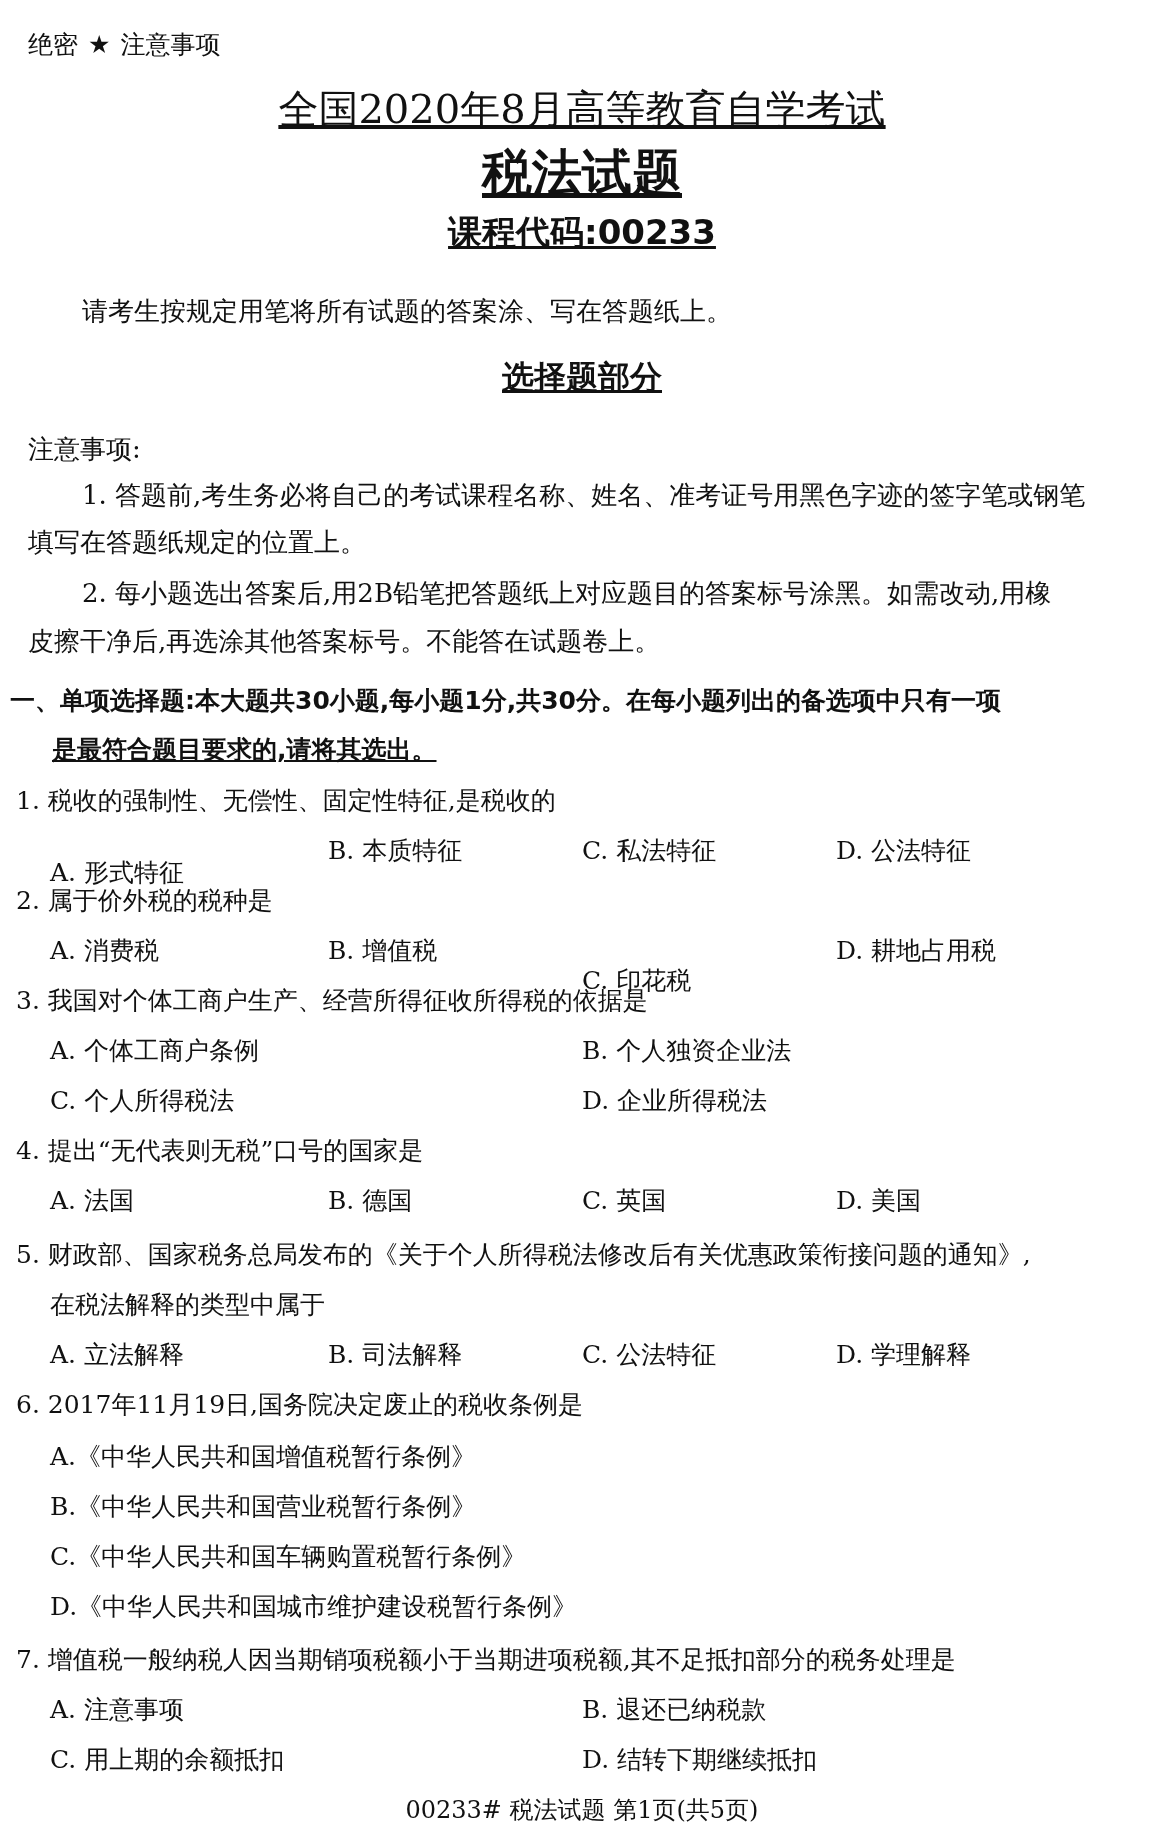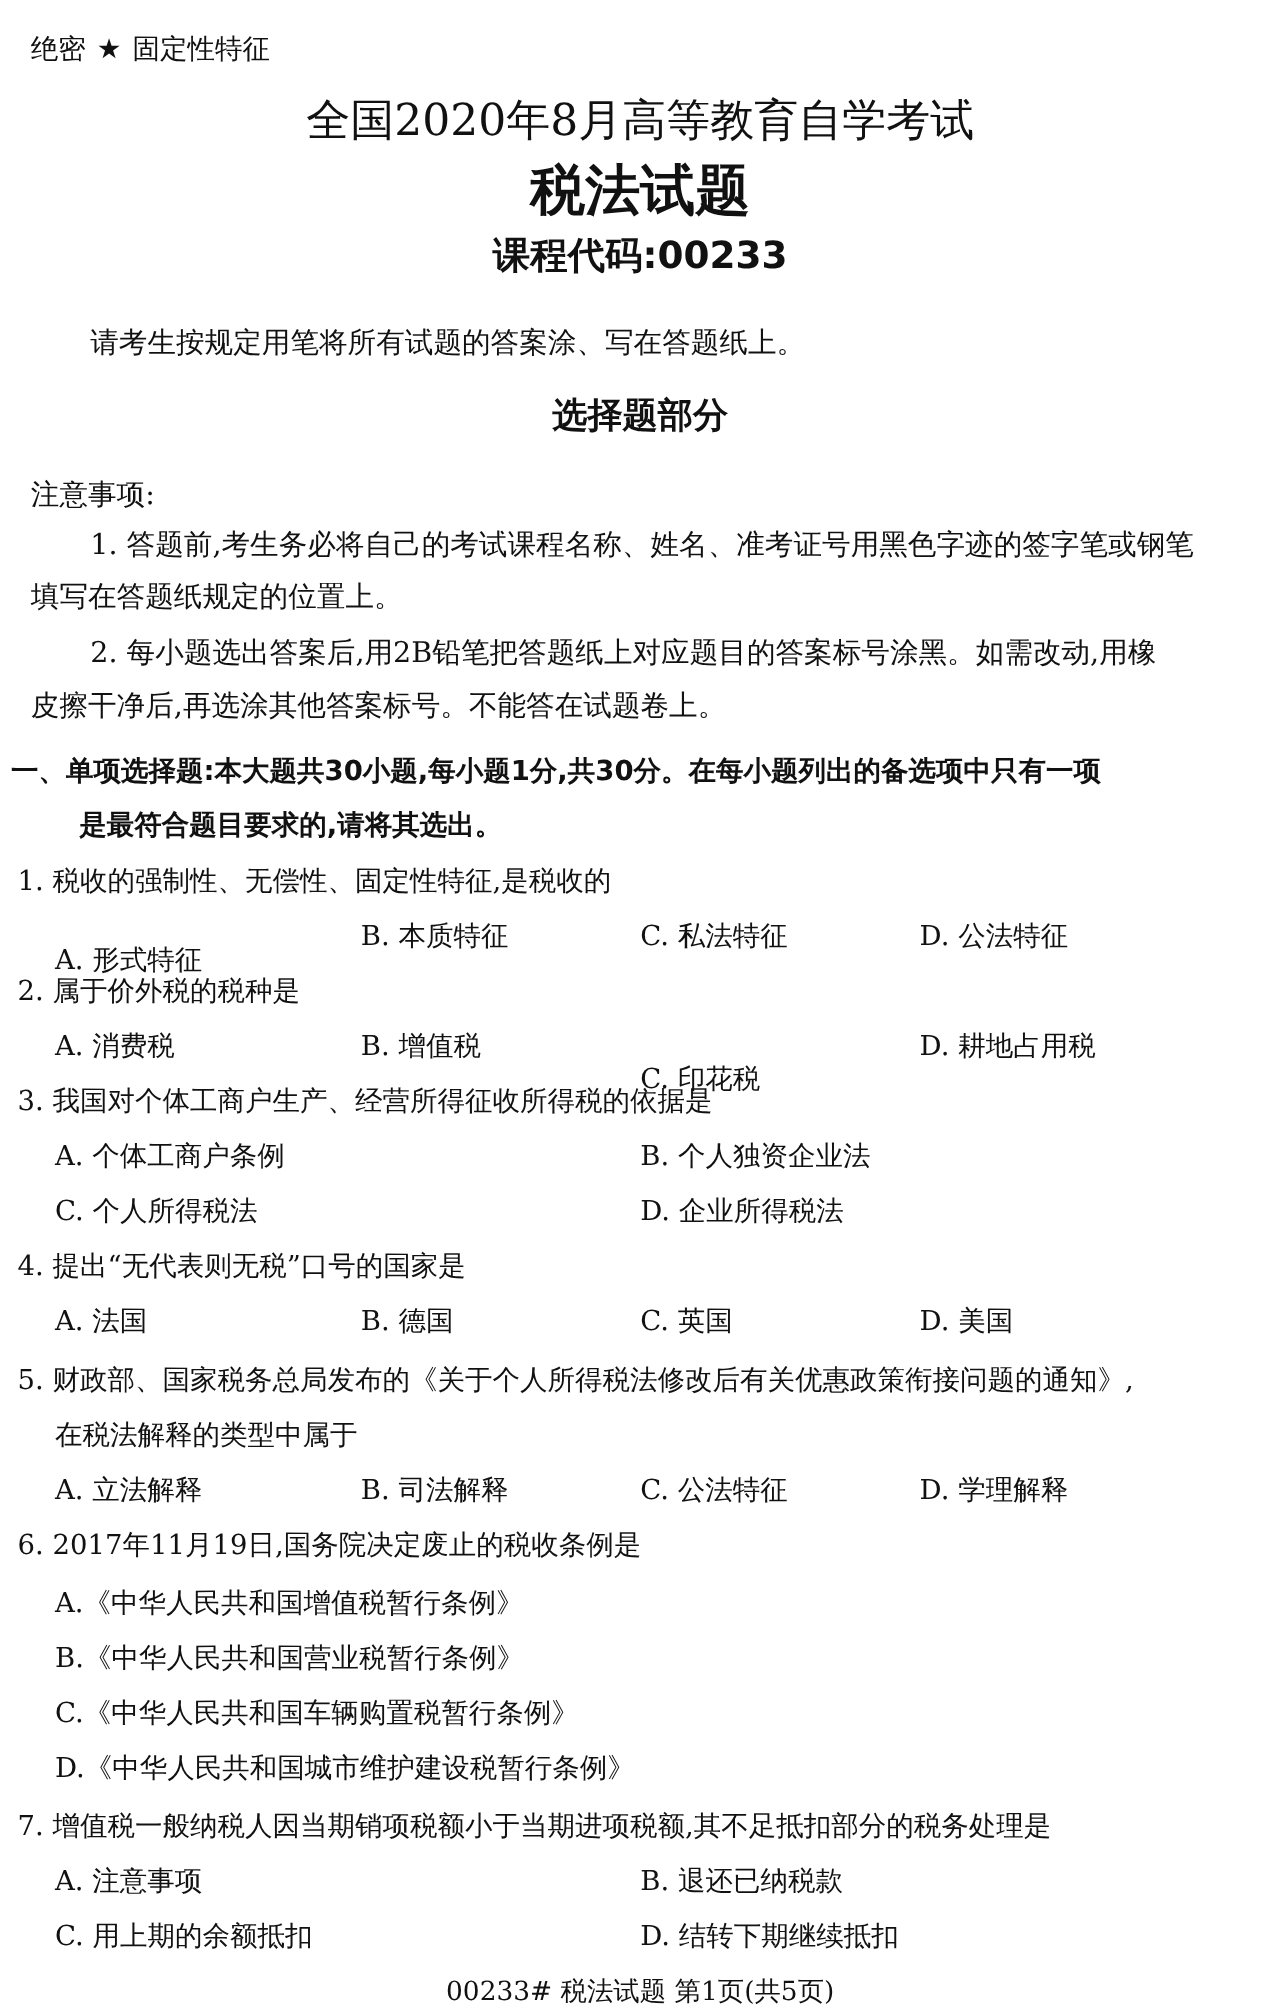--- a/index.html
+++ b/index.html
@@ -4,58 +4,58 @@
 <style>
   html, body { margin: 0; padding: 0; background: #ffffff; }
   body {
     width: 1164px; height: 1824px; position: relative; overflow: hidden;
     font-family: "DejaVu Serif", "Liberation Serif", serif;
     color: #111111;
   }
   .abs { position: absolute; white-space: nowrap; }
   .conf { left: 28px; top: 28px; font-size: 25px; font-family: "DejaVu Sans", sans-serif; letter-spacing: 0px; }
   .conf .star { margin: 0 10px; }
-  .title { left: 0; width: 1164px; text-align: center; }
+  .title { left: 0; width: 1164px; text-align: center; text-decoration: underline; }
   .t1 { top: 82px; font-size: 40px; }
   .t2 { top: 140px; font-size: 50px; font-weight: bold; font-family: "DejaVu Sans", sans-serif; }
   .t3 { top: 210px; font-size: 34px; font-weight: bold; font-family: "DejaVu Sans", sans-serif; }
   .instr { left: 82px; top: 294px; font-size: 26px; }
   .part { top: 356px; font-size: 32px; font-family: "DejaVu Sans", sans-serif; font-weight: bold; }
   .body-text { font-size: 26px; }
   .notes-h { left: 28px; top: 432px; text-align: right; }
   .bold-h { font-weight: bold; font-family: "DejaVu Sans", sans-serif; font-size: 25px; }
   .q { font-size: 25px; }
   .opt { font-size: 25px; }
   .footer { left: 0; width: 1164px; text-align: center; top: 1794px; font-size: 24px; }
 </style>
 </head>
 <body>
 
 <div>
 
   <div class="abs conf">
-    <span>绝密</span><span class="star">★</span><span>固定性特征</span>
+    <span>绝密</span><span class="star">★</span><span>注意事项</span>
   </div>
 
   <div class="abs title t1">全国2020年8月高等教育自学考试</div>
   <div class="abs title t2">税法试题</div>
   <div class="abs title t3">课程代码:00233</div>
 
   <div class="abs instr">请考生按规定用笔将所有试题的答案涂、写在答题纸上。</div>
 
   <div class="abs title part">选择题部分</div>
 
   <div class="abs body-text notes-h">注意事项:</div>
   <div class="abs body-text" style="left:82px; top:478px;">1. 答题前,考生务必将自己的考试课程名称、姓名、准考证号用黑色字迹的签字笔或钢笔</div>
   <div class="abs body-text" style="left:28px; top:525px;">填写在答题纸规定的位置上。</div>
   <div class="abs body-text" style="left:82px; top:576px;">2. 每小题选出答案后,用2B铅笔把答题纸上对应题目的答案标号涂黑。如需改动,用橡</div>
   <div class="abs body-text" style="left:28px; top:624px;">皮擦干净后,再选涂其他答案标号。不能答在试题卷上。</div>
 
   <div class="abs bold-h" style="left:10px; top:684px;">一、单项选择题:本大题共30小题,每小题1分,共30分。在每小题列出的备选项中只有一项</div>
-  <div class="abs bold-h" style="left:72px; top:733px;">是最符合题目要求的,请将其选出。</div>
+  <div class="abs bold-h" style="left:52px; top:733px;text-decoration:underline;">是最符合题目要求的,请将其选出。</div>
 
   <div>
     <div class="abs q" style="left:16px; top:784px;">1. 税收的强制性、无偿性、固定性特征,是税收的</div>
     <div class="abs opt" style="left:50px; top:834px;margin-top:22px;">A. 形式特征</div>
     <div class="abs opt" style="left:328px; top:834px;">B. 本质特征</div>
     <div class="abs opt" style="left:582px; top:834px;">C. 私法特征</div>
     <div class="abs opt" style="left:836px; top:834px;">D. 公法特征</div>
   </div>
 
   <div>

